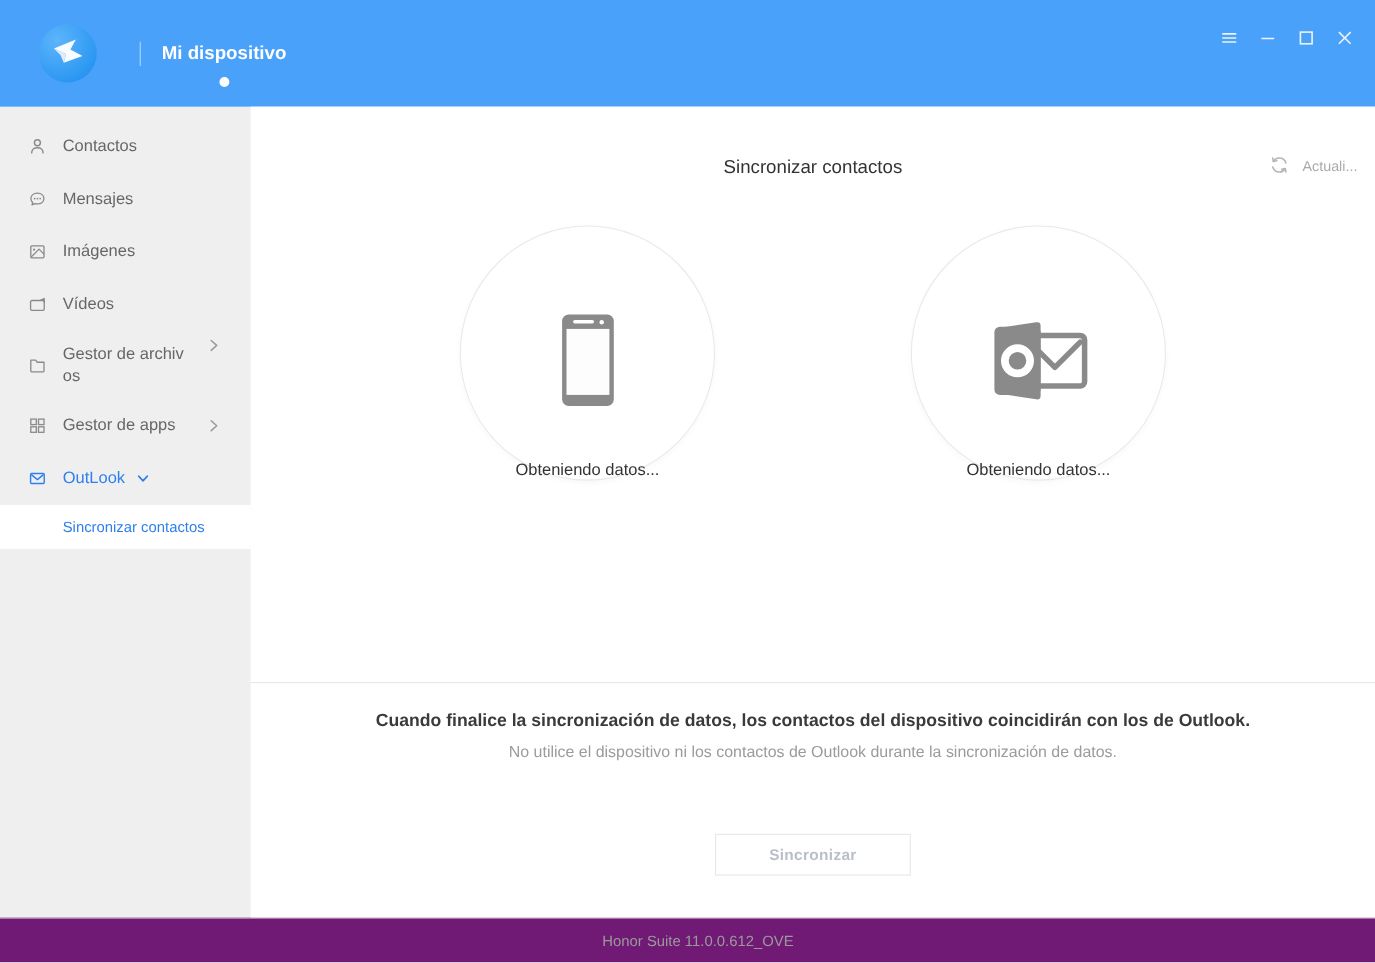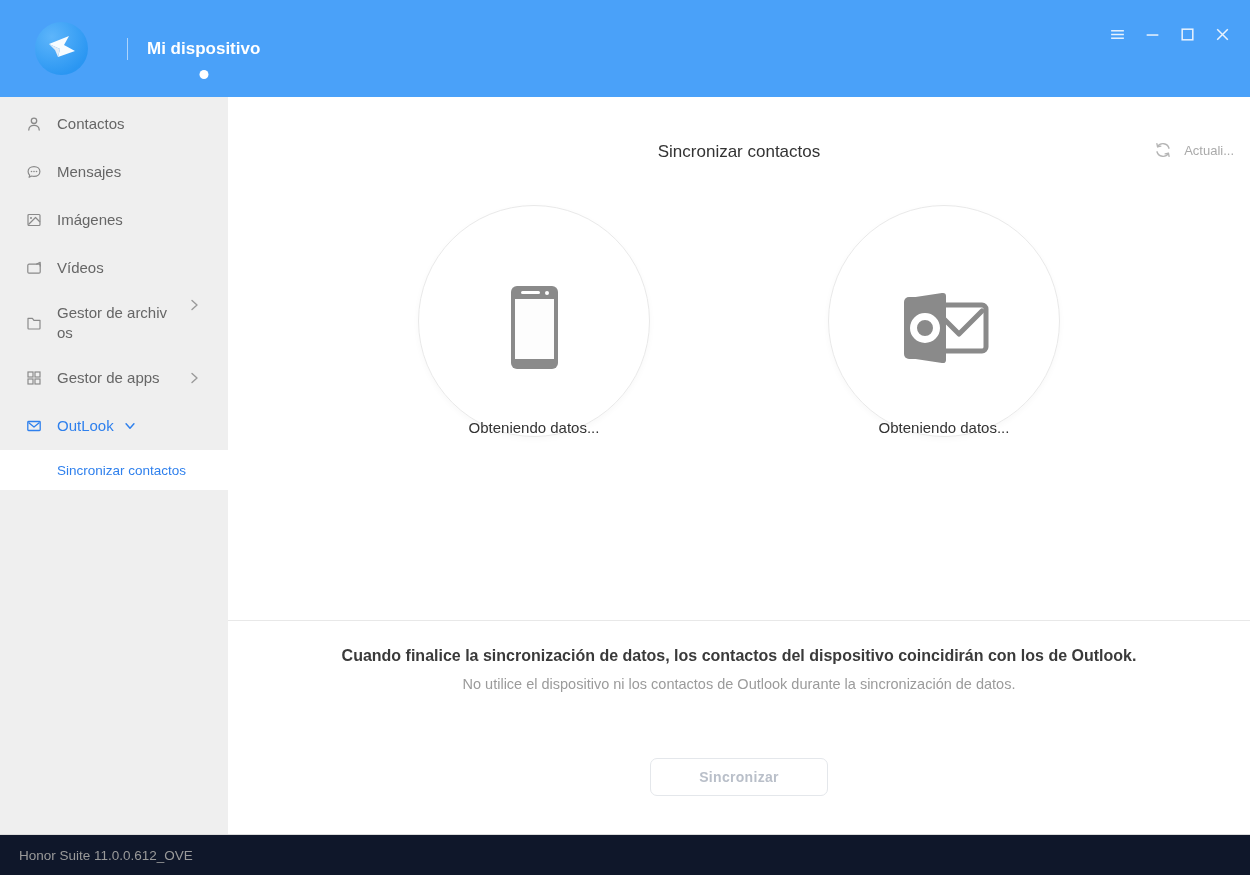--- a/index.html
+++ b/index.html
@@ -20,21 +20,21 @@
   .tab-dot { position:absolute; left:50%; transform:translateX(-50%); bottom:18px;
              width:9px; height:9px; border-radius:50%; background:#fff; }
   .win-controls { position:absolute; right:16px; top:22px; display:flex; align-items:center; }
   .win-btn { width:24px; height:24px; margin-left:11px; display:flex; align-items:center; justify-content:center; cursor:pointer; }
   .win-btn svg { display:block; }
 
   
   .content-row { flex:1 1 auto; display:flex; min-height:0; }
 
   
-  .sidebar { width:228px; flex:0 0 228px; background:#efefef; padding-top:3px; }
+  .sidebar { width:228px; flex:0 0 228px; background:#efefef; padding-top:12px; }
   .nav-item { position:relative; display:flex; align-items:center; min-height:48px; padding-left:26px; cursor:pointer; }
   .nav-item .nav-icon { width:16px; height:16px; margin-right:15px; flex:0 0 16px; display:flex; align-items:center; }
   .nav-label { font-size:15px; color:#666; line-height:20px; width:112px; word-break:break-all; }
   .nav-item.two-line { min-height:62px;align-items:center; }
   .nav-item.two-line .nav-chevron { top:13px; }
   .nav-chevron { position:absolute; right:26px; top:50%; margin-top:-8px; width:16px; height:16px; }
   .nav-item.accent .nav-label { color:#2f80ed; width:auto; }
   .nav-chevron-inline { width:14px; height:14px; margin-left:9px; }
   .sub-item { height:40px; display:flex; align-items:center; padding-left:57px; cursor:pointer; }
   .sub-label { font-size:13.5px; color:#777; }
@@ -62,26 +62,26 @@
 
   .outlook-icon-wrap { height:83px; display:flex; align-items:center; }
 
   .divider { margin-top:183px; border-top:1px solid #e8e8e8; }
 
   .notes { text-align:center; padding-top:24px; }
   .note-primary { font-size:16px; color:#3a3a3a; line-height:22px;font-weight:bold; }
   .note-secondary { font-size:14.5px; color:#9b9b9b; line-height:20px; margin-top:7px; }
 
   .btn-row { display:flex; justify-content:center; margin-top:64px; }
-  .sync-btn { width:178px; height:38px; background:#fff; border:1px solid #e4e7eb; border-radius:7px;
+  .sync-btn { width:178px; height:38px; background:#fff; border:1px solid #e4e7eb; border-radius:0;
               font-family:inherit; font-size:14px; font-weight:bold; color:#b9bfc9; letter-spacing:0.3px; cursor:default; }
 
   
-  .statusbar { height:41px; flex:0 0 41px; background:#0f172a; border-top:1px solid #dcdcdc;
-               display:flex; align-items:center; padding-left:19px; }
+  .statusbar { height:41px; flex:0 0 41px; background:#701a75; border-top:1px solid #dcdcdc;
+               display:flex; align-items:center; padding-left:19px;justify-content:center; }
   .status-text { font-size:13.5px; color:#9a9a9a; }
 </style>
 </head>
 <body>
 
 <div class="window">
 
   <div class="titlebar">
     <div class="logo">
       <svg width="34" height="34" viewBox="0 0 34 34">

